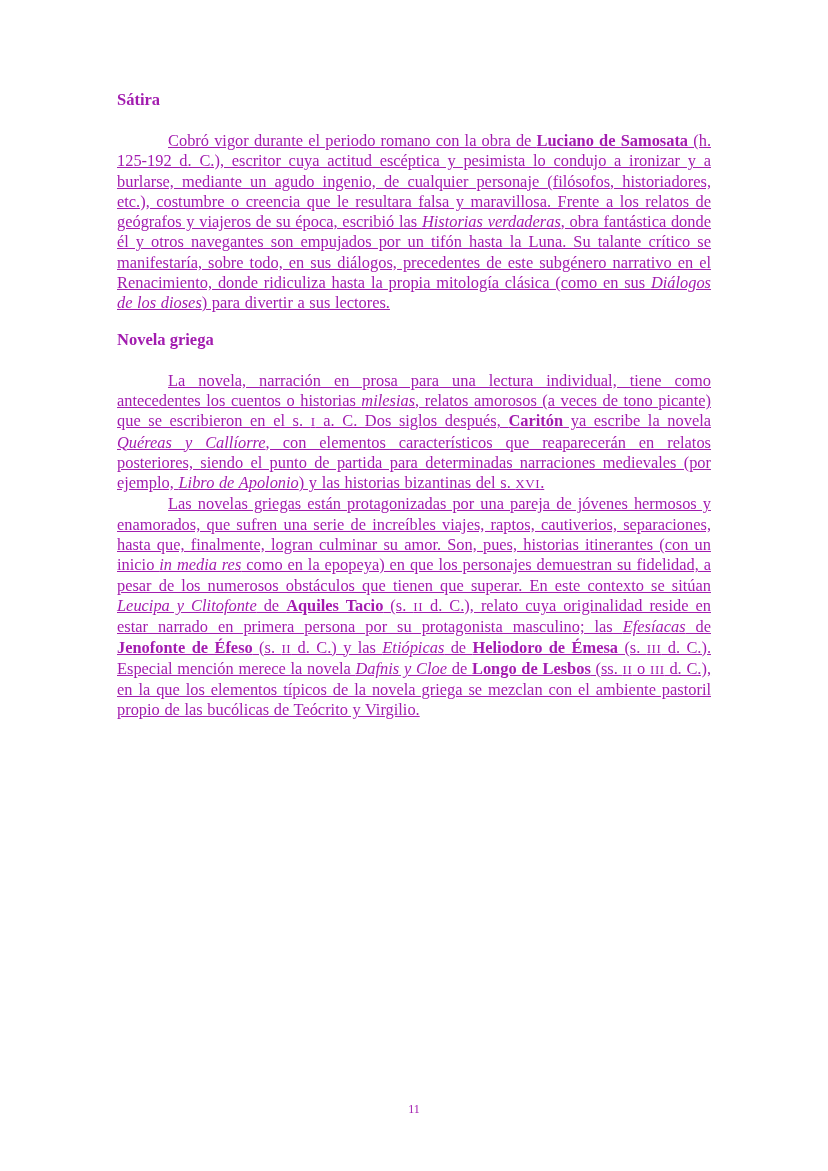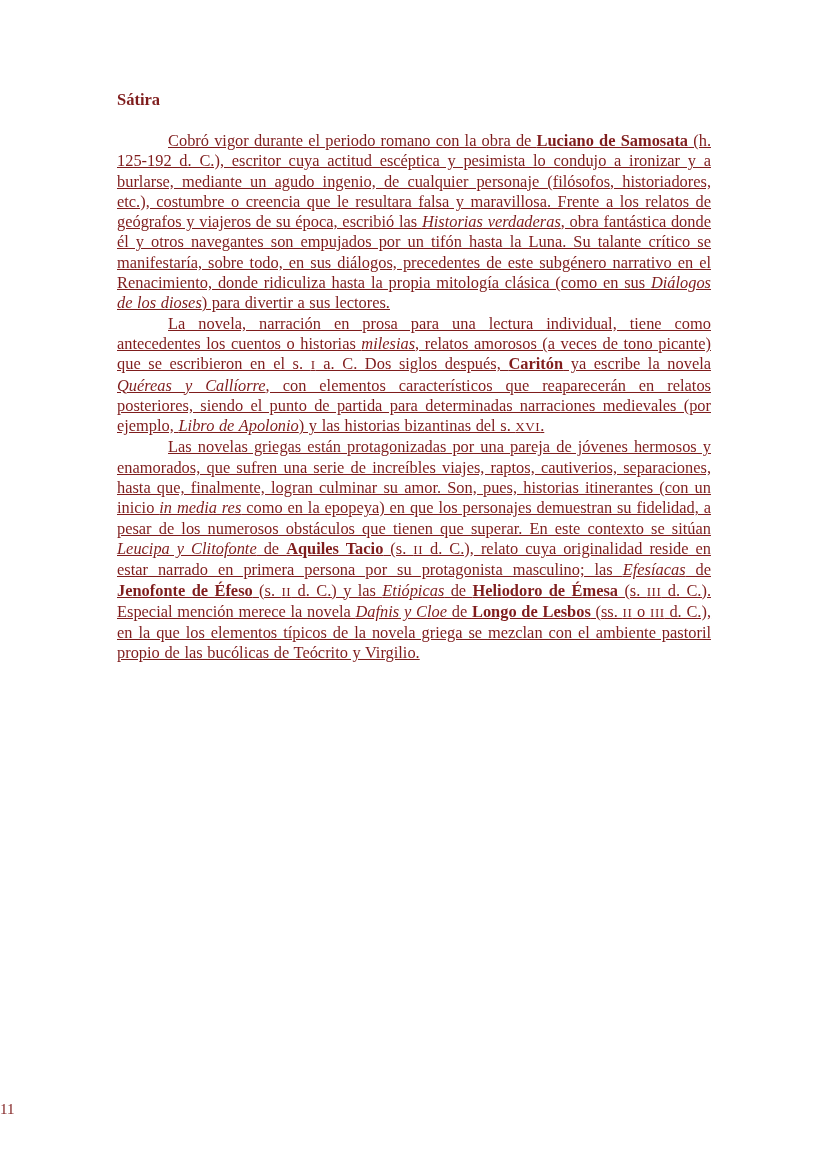--- a/index.html
+++ b/index.html
@@ -5,21 +5,21 @@
   html, body {
     margin: 0;
     padding: 0;
     background: #ffffff;
   }
   .page {
     position: relative;
     width: 828px;
     height: 1171px;
     background: #ffffff;
-    color: #7f1d1d;
+    color: #a21caf;
     font-family: "Liberation Serif", "DejaVu Serif", serif;
     overflow: hidden;
   }
   .content {
     position: absolute;
     left: 117px;
     top: 90px;
     width: 594px;
   }
   .heading {
@@ -41,36 +41,38 @@
     text-decoration: underline;
   }
   .para .b  { font-weight: bold; }
   .para .i  { font-style: italic; }
   .para .sc { font-size: 0.8em; letter-spacing: 0.5px; }
   .page-number {
     position: absolute;
     top: 1100px;
     left: 0;
     width: 828px;
-    font-size: 15px;
+    text-align: center;
+    font-size: 12px;
     line-height: 18px;
   }
 </style>
 </head>
 <body>
 
 <div class="page">
   <div class="content">
 
     <div class="section">
       <h2 class="heading">Sátira</h2>
       <p class="para"><span>Cobró vigor durante el periodo romano con la obra de </span><span class="b">Luciano de Samosata</span><span> (h. 125-192 d. C.), escritor cuya actitud escéptica y pesimista lo condujo a ironizar y a burlarse, mediante un agudo ingenio, de cualquier personaje (filósofos, historiadores, etc.), costumbre o creencia que le resultara falsa y maravillosa. Frente a los relatos de geógrafos y viajeros de su época, escribió las </span><span class="i">Historias verdaderas</span><span>, obra fantástica donde él y otros navegantes son empujados por un tifón hasta la Luna. Su talante crítico se manifestaría, sobre todo, en sus diálogos, precedentes de este subgénero narrativo en el Renacimiento, donde ridiculiza hasta la propia mitología clásica (como en sus </span><span class="i">Diálogos de los dioses</span><span>) para divertir a sus lectores.</span></p>
     </div>
 
     <div class="section">
+      <h2 class="heading">Novela griega</h2>
       <p class="para"><span>La novela, narración en prosa para una lectura individual, tiene como antecedentes los cuentos o historias </span><span class="i">milesias</span><span>, relatos amorosos (a veces de tono picante) que se escribieron en el s. </span><span class="sc">I</span><span> a. C. Dos siglos después, </span><span class="b">Caritón</span><span> ya escribe la novela </span><span class="i">Quéreas y Callíorre</span><span>, con elementos característicos que reaparecerán en relatos posteriores, siendo el punto de partida para determinadas narraciones medievales (por ejemplo, </span><span class="i">Libro de Apolonio</span><span>) y las historias bizantinas del s. </span><span class="sc">XVI</span><span>.</span></p>
       <p class="para"><span>Las novelas griegas están protagonizadas por una pareja de jóvenes hermosos y enamorados, que sufren una serie de increíbles viajes, raptos, cautiverios, separaciones, hasta que, finalmente, logran culminar su amor. Son, pues, historias itinerantes (con un inicio </span><span class="i">in media res</span><span> como en la epopeya) en que los personajes demuestran su fidelidad, a pesar de los numerosos obstáculos que tienen que superar. En este contexto se sitúan </span><span class="i">Leucipa y Clitofonte</span><span> de </span><span class="b">Aquiles Tacio</span><span> (s. </span><span class="sc">II</span><span> d. C.), relato cuya originalidad reside en estar narrado en primera persona por su protagonista masculino; las </span><span class="i">Efesíacas</span><span> de </span><span class="b">Jenofonte de Éfeso</span><span> (s. </span><span class="sc">II</span><span> d. C.) y las </span><span class="i">Etiópicas</span><span> de </span><span class="b">Heliodoro de Émesa</span><span> (s. </span><span class="sc">III</span><span> d. C.). Especial mención merece la novela </span><span class="i">Dafnis y Cloe</span><span> de </span><span class="b">Longo de Lesbos</span><span> (ss. </span><span class="sc">II</span><span> o </span><span class="sc">III</span><span> d. C.), en la que los elementos típicos de la novela griega se mezclan con el ambiente pastoril propio de las bucólicas de Teócrito y Virgilio.</span></p>
     </div>
 
   </div>
 
   <div class="page-number">11</div>
 </div>
 
 </body></html>

